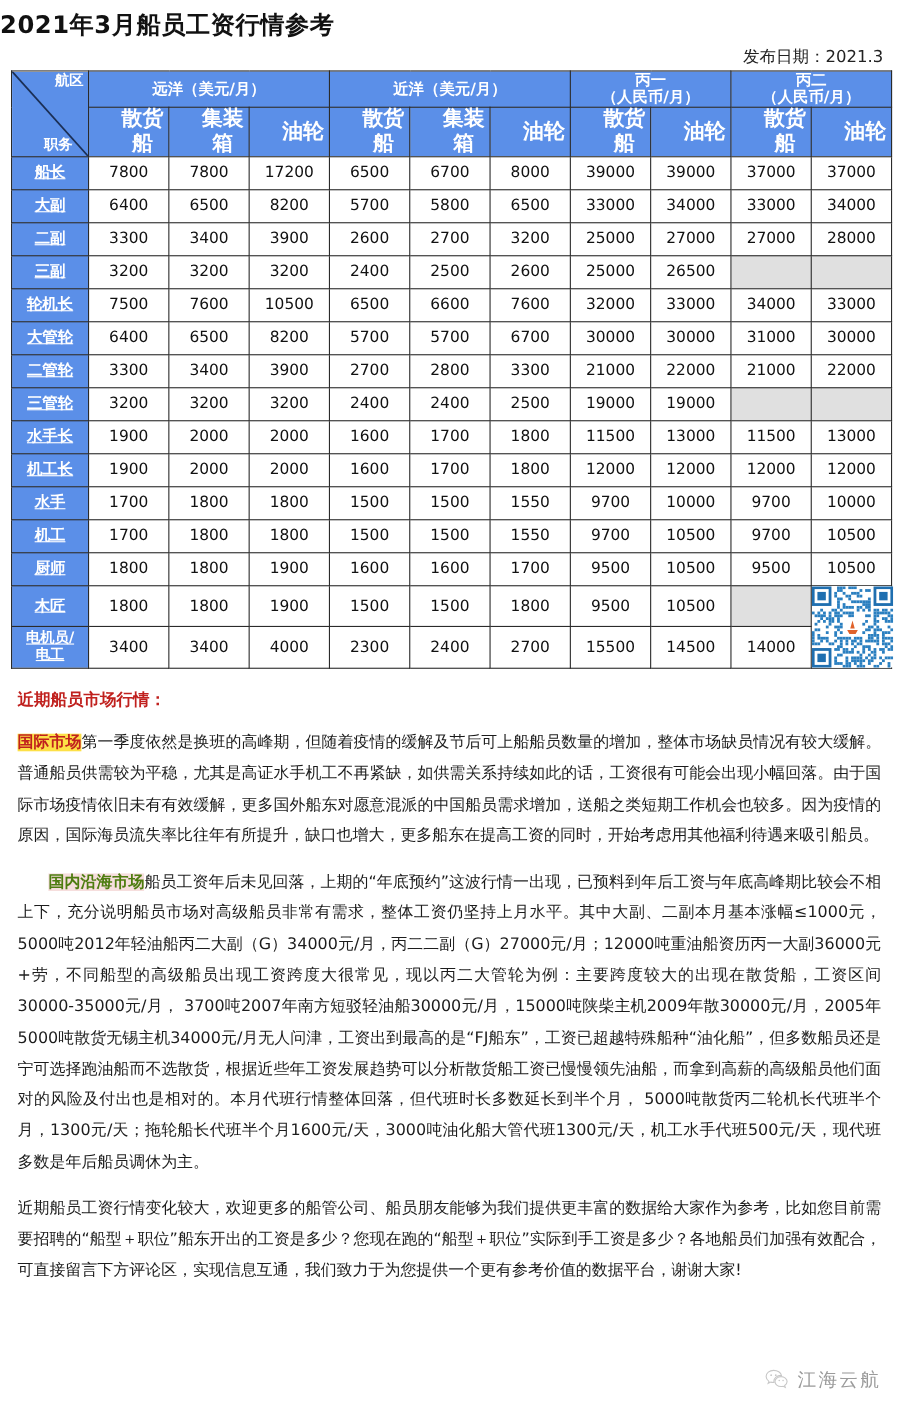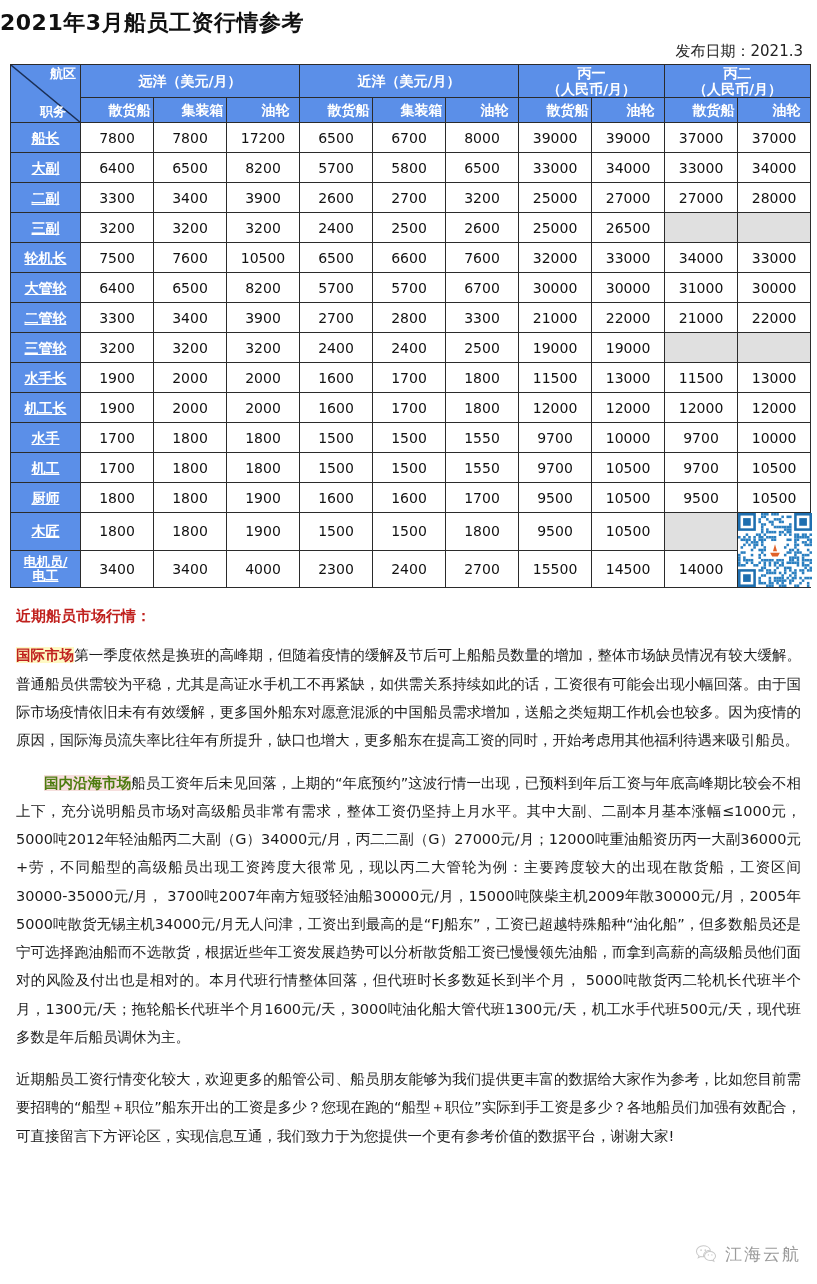--- a/index.html
+++ b/index.html
@@ -38,21 +38,21 @@
     padding:0;
     height:29px;
     line-height:1.15;
   }
   .hdr{
     background:#5B8FE8;
     color:#ffffff;
     font-weight:bold;
     font-size:14px;
   }
-  .hdr.sub{font-size:14px;height:24px;padding-left:25px;}
+  .hdr.sub{font-size:19px;height:24px;padding-left:25px;}
   .corner{
     background:#5B8FE8;
     position:relative;
     width:70px;
     padding:0;
   }
   .corner .diag{
     position:absolute;left:0;top:0;width:100%;height:100%;
   }
   .corner .lbl-top{
@@ -80,21 +80,21 @@
     padding:14px 16px 0 16px;
     font-size:14.5px;
     line-height:1.95;
     color:#1c1c1c;
     text-align:justify;
   }
   .article p{margin:0 0 14px 0;}
   .sec-title{
     color:#c0211e;font-weight:bold;font-size:15px;margin:0 0 10px 0;
   }
-  .hl{color:#c0211e;font-weight:bold;background:#fef9c3;}
+  .hl{color:#c0211e;font-weight:bold;background:#fde047;}
   .hl2{color:#4d7c0f;font-weight:bold;background:#f6dedd;margin-left:28px;}
   
   .footer{
     position:absolute;right:16px;bottom:18px;
     display:flex;gap:8px;
     color:#9b9b9b;font-size:17px;letter-spacing:2px;
   }
   .wechat-ico{width:22px;height:22px;display:block;}
 </style>
 </head>

